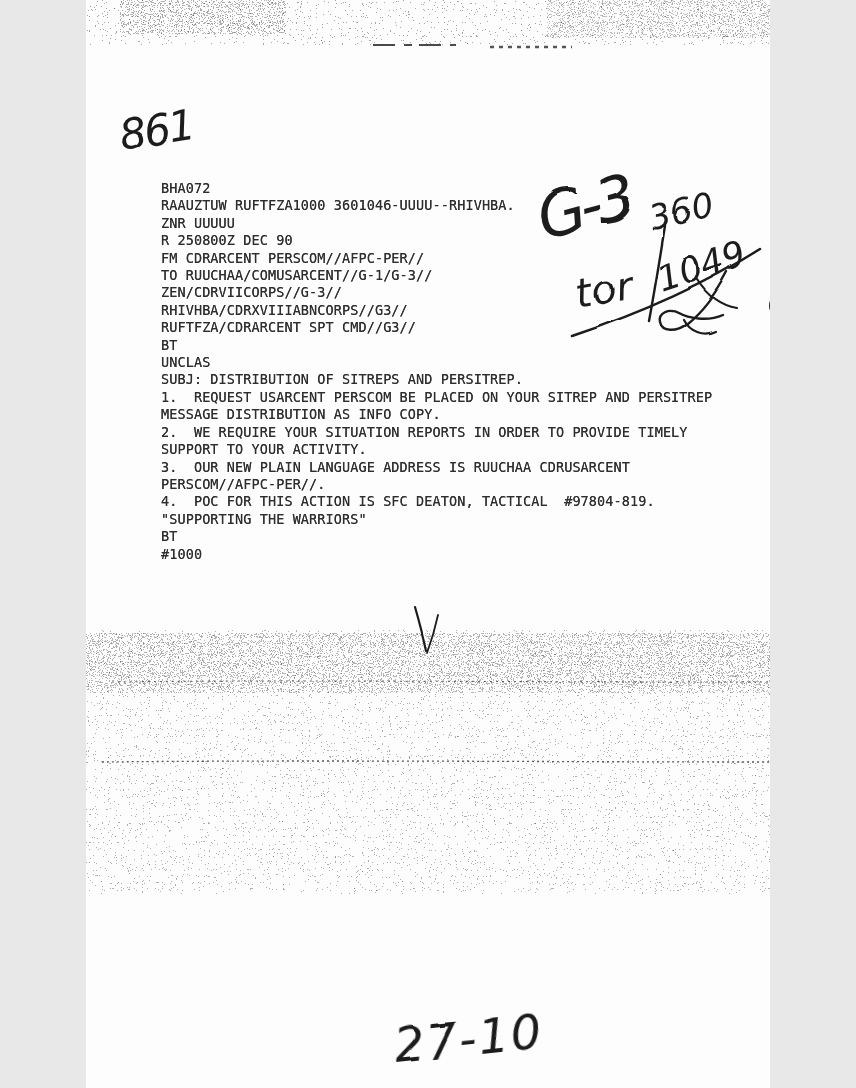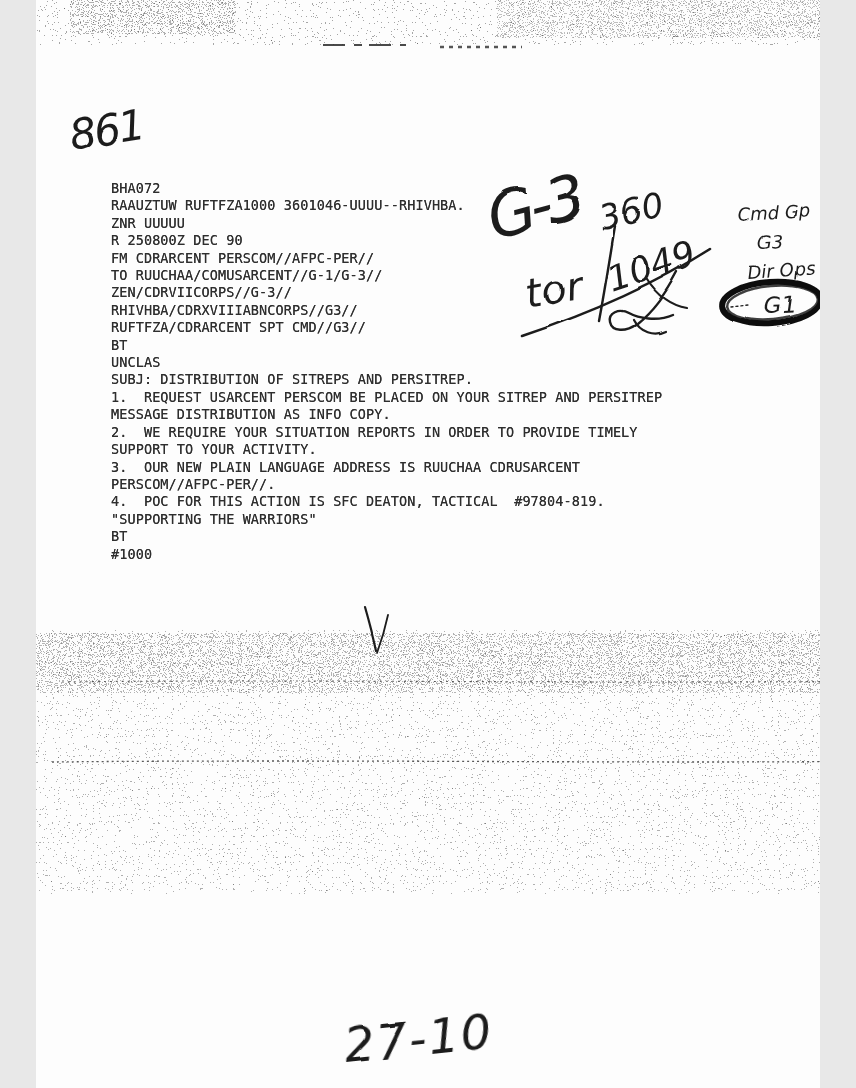--- a/index.html
+++ b/index.html
@@ -1,17 +1,17 @@
 <!DOCTYPE html>
 <html><head>
 <meta charset="utf-8">
 <style>
   html,body{margin:0;padding:0;background:#e8e8e8;}
   .page{
-    position:relative;width:784px;height:1088px;margin:0 auto;
+    position:relative;width:684px;height:1088px;margin:0 auto;
     background:#fdfdfd;overflow:hidden;
     font-family:"DejaVu Sans",sans-serif;
   }
   .layer{position:absolute;left:0;top:0;width:856px;height:1088px;pointer-events:none;}
   .typed{
     position:absolute;left:75px;top:180px;margin:0;
     font-family:"DejaVu Sans Mono",monospace;
     font-size:13.5px;line-height:17.4px;
     color:#2e2e2e;white-space:pre;
     text-shadow:0 0 0.6px rgba(40,40,40,0.85);

